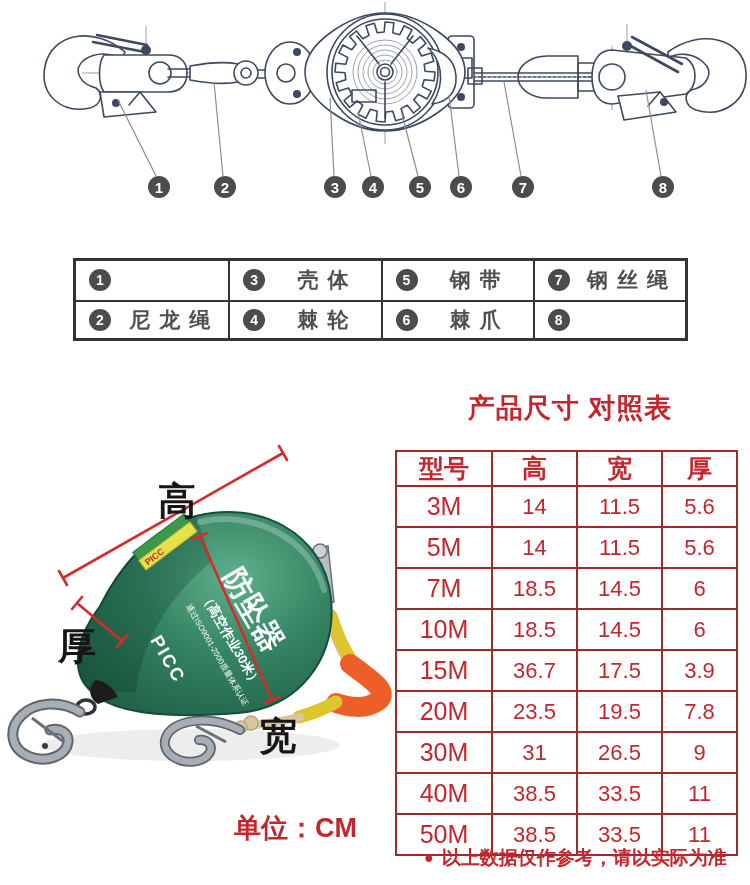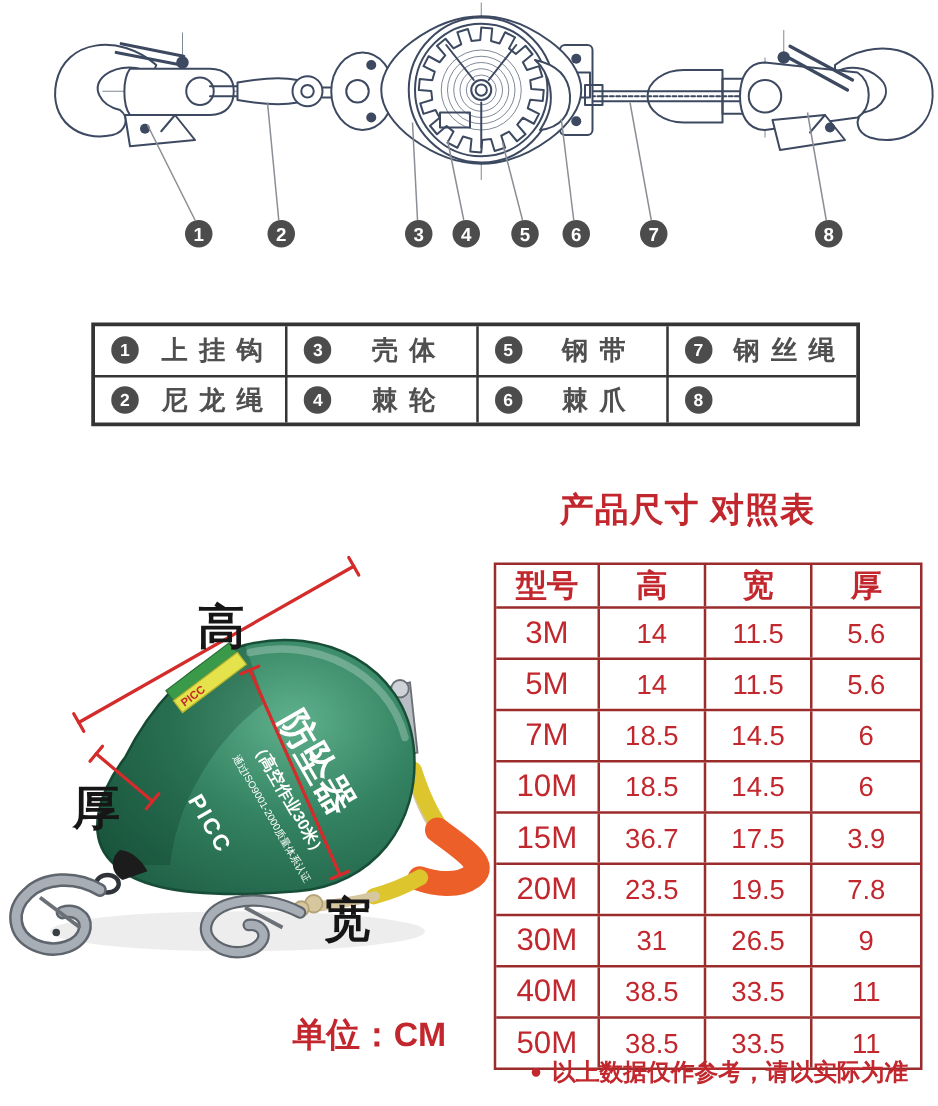--- a/index.html
+++ b/index.html
@@ -28,30 +28,30 @@
     grid-template-columns:repeat(4,1fr);grid-auto-rows:1fr;background:#fff;}
   .pcell{display:flex;align-items:center;box-sizing:border-box;padding-left:13px;}
   .pcell:not(:nth-child(4n+1)){border-left:2px solid #343434;}
   .pcell:nth-child(n+5){border-top:2px solid #343434;}
   .pbadge{flex:0 0 auto;width:22px;height:22px;border-radius:50%;background:var(--badge);
     color:#fff;font-size:14px;font-weight:bold;display:inline-flex;align-items:center;justify-content:center;}
   .plabel{flex:1;text-align:center;font-size:21px;font-weight:600;color:#4f4f4f;
     letter-spacing:9px;text-indent:9px;white-space:nowrap;}
 
   
-  .size-title{position:absolute;left:380px;top:390px;width:340px;text-align:center;
+  .size-title{position:absolute;left:400px;top:390px;width:340px;text-align:center;
     font-size:27px;font-weight:bold;color:var(--accent-red);letter-spacing:1px;}
   .size-table{position:absolute;left:395px;top:450px;width:343px;
     border:2px solid var(--red-border);box-sizing:border-box;background:#fff;}
   .st-row{display:flex;height:39px;border-bottom:2px solid var(--red-border);}
   .st-row:last-child{border-bottom:none;}
   .st-head{height:33px;}
   .st-cell{box-sizing:border-box;display:flex;align-items:center;justify-content:center;
     color:var(--accent-red);font-size:22px;}
-  .st-cell:nth-child(1){width:83px;border-right:2px solid var(--red-border);font-size:25px;}
+  .st-cell:nth-child(1){width:96px;border-right:2px solid var(--red-border);font-size:25px;}
   .st-cell:nth-child(2){width:85px;border-right:2px solid var(--red-border);}
   .st-cell:nth-child(3){width:85px;border-right:2px solid var(--red-border);}
   .st-cell:nth-child(4){flex:1;}
   .st-head .st-cell{font-size:25px;font-weight:bold;}
   .size-note{position:absolute;left:424px;top:845px;display:flex;align-items:center;
     color:var(--accent-red);font-size:19px;font-weight:600;white-space:nowrap;}
   .note-bullet{font-size:16px;margin-right:8px;}
 
   
   .photo{position:absolute;left:0;top:400px;width:395px;height:485px;}
@@ -196,21 +196,20 @@
       </g>
     <g>
         <circle class="callout-circle" cx="663" cy="187" r="11"></circle>
         <text class="callout-num" x="663" y="192.5">8</text>
       </g>
   </svg>
 
   <div class="parts-table">
     <div class="pcell">
         <span class="pbadge">1</span>
-        <span class="plabel">上挂钩</span>
       </div>
     <div class="pcell">
         <span class="pbadge">3</span>
         <span class="plabel">壳体</span>
       </div>
     <div class="pcell">
         <span class="pbadge">5</span>
         <span class="plabel">钢带</span>
       </div>
     <div class="pcell">

